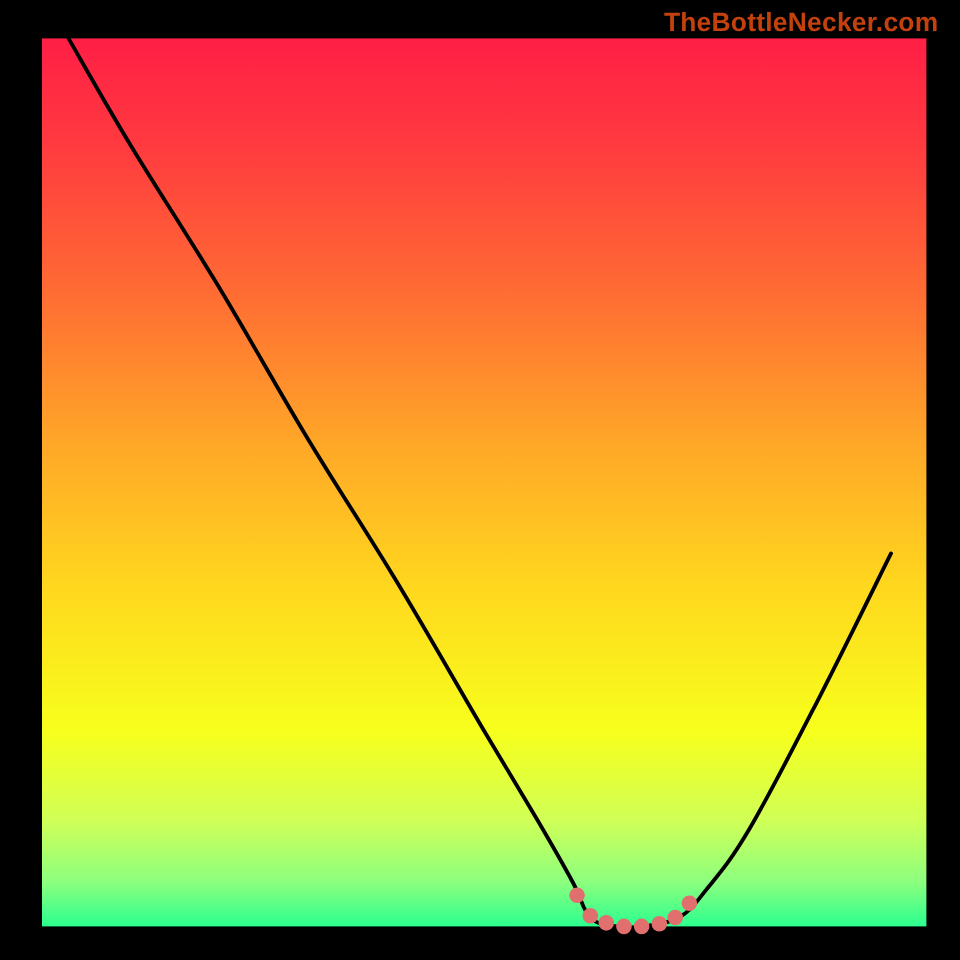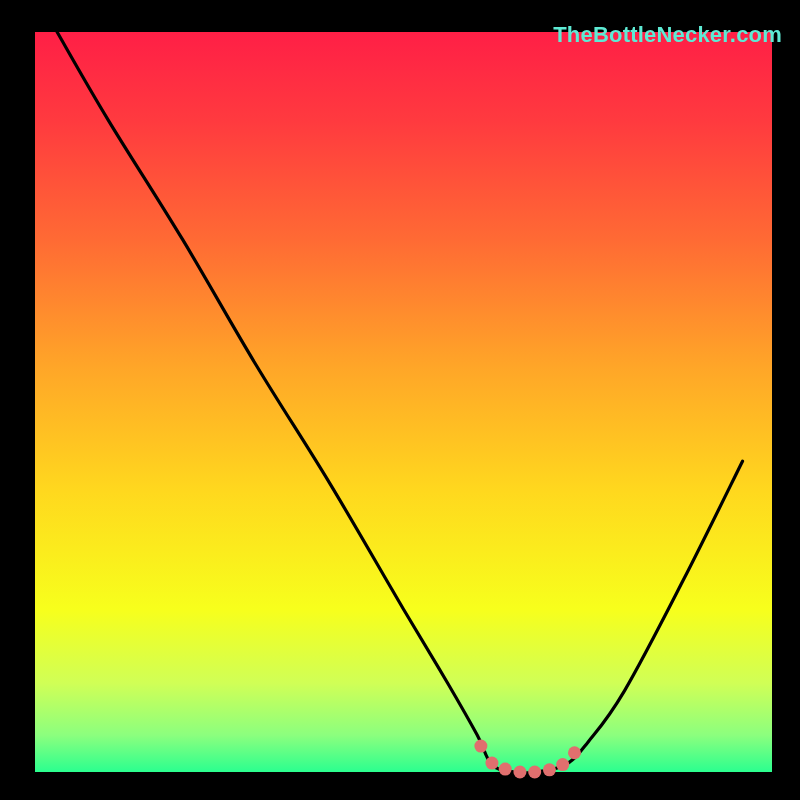--- a/index.html
+++ b/index.html
@@ -12,23 +12,23 @@
     overflow: hidden;
   }
   .frame {
     position: relative;
     width: 800px;
     height: 800px;
     background: #000;
   }
   .attribution {
     position: absolute;
-    top: 22px;
+    top: 6px;
     right: 18px;
-    color: #5eead4;
+    color: #c2410c;
     font-size: 22px;
     font-weight: 600;
     letter-spacing: 0.2px;
     z-index: 10;
   }
   svg {
     position: absolute;
     top: 0;
     left: 0;
   }

